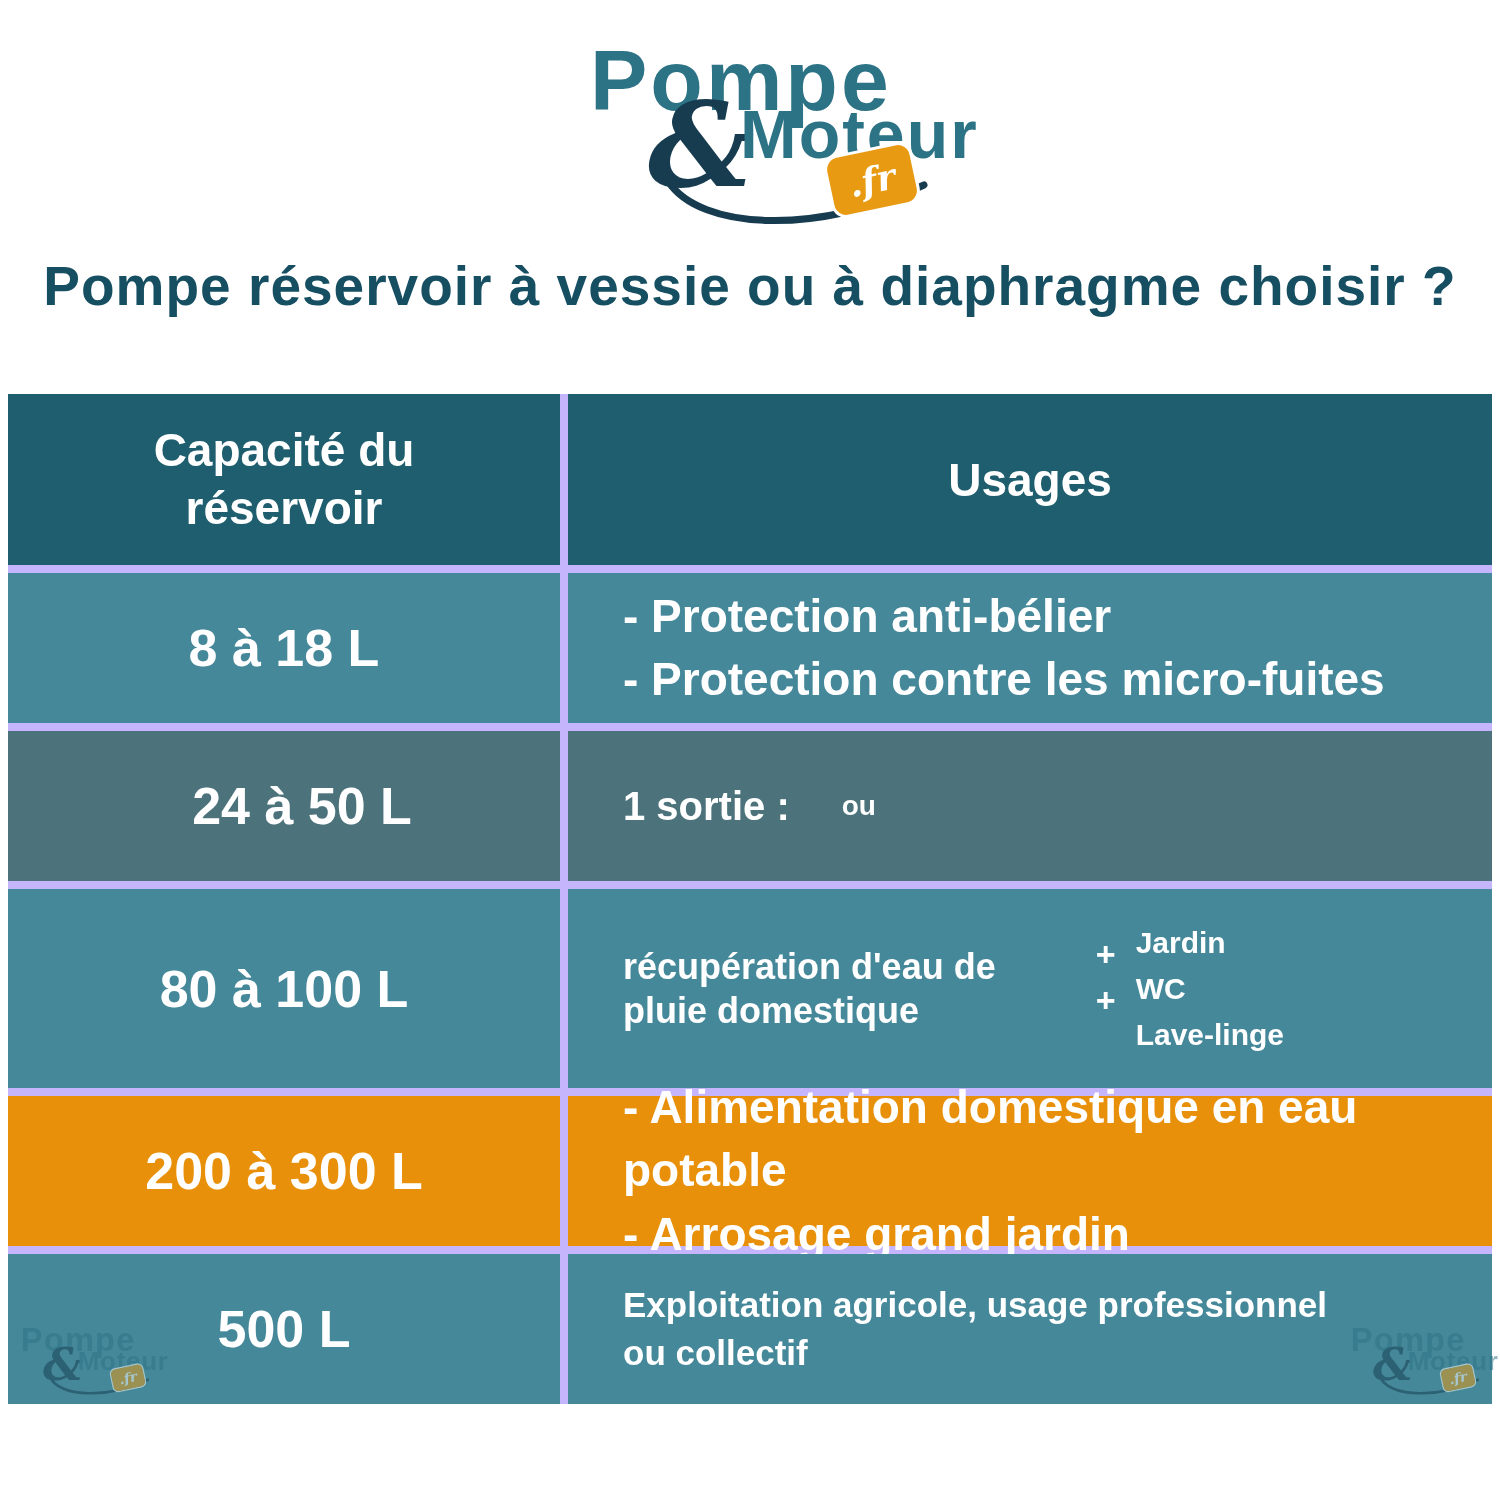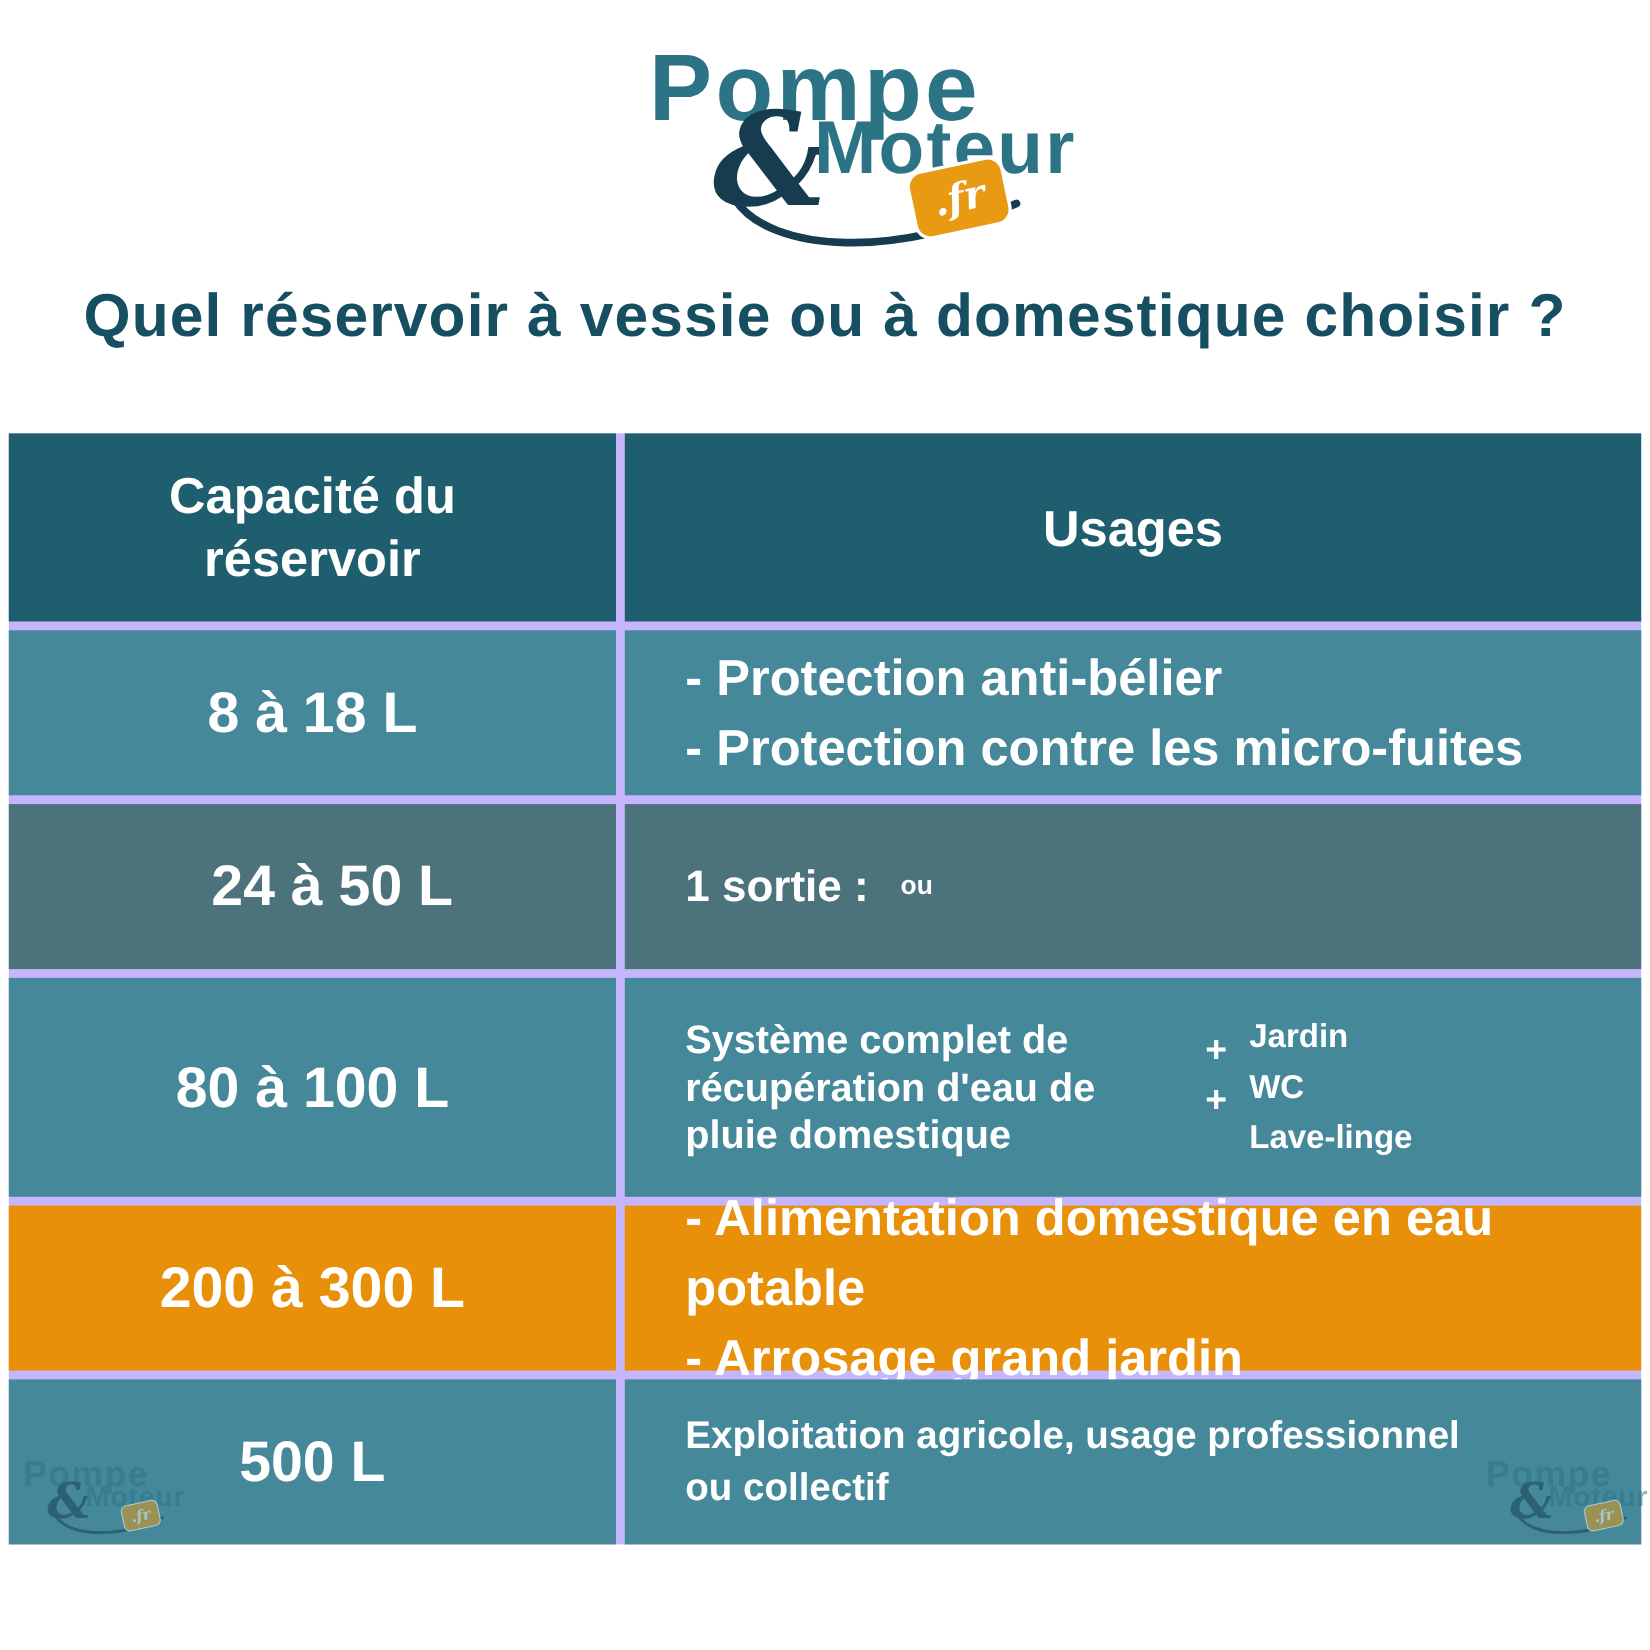--- a/index.html
+++ b/index.html
@@ -41,21 +41,21 @@
   .cap-header .wrapbox{max-width:330px;}
   .cap-val{font-size:52px;justify-content:center;}
   .usage-header{justify-content:center;font-size:46px;font-weight:bold;}
   .usage{padding-left:55px;padding-right:15px;font-weight:bold;}
   .usage .lines{font-size:46px;line-height:1.38;}
   .r5 .lines{font-size:35px;line-height:1.38;}
 
   
   .u2{display:flex;align-items:center;}
   .u2 .u2-label{font-size:40px;font-weight:bold;}
-  .u2 .u2-ou{font-size:24px;font-weight:bold;margin-left:29px;}
+  .u2 .u2-ou{font-size:28px;font-weight:bold;margin-left:52px;}
   .u2 .u2-opts{margin-left:22px;font-size:31px;font-weight:bold;line-height:1.45;}
 
   
   .u3{display:flex;align-items:center;}
   .u3 .u3-main{font-size:36px;font-weight:bold;line-height:1.22;}
   .u3 .u3-group{position:relative;margin-left:100px;height:140px;display:flex;align-items:center;}
   .u3 .u3-items{margin-left:40px;font-size:30px;font-weight:bold;line-height:46px;}
   .u3 .u3-plus{position:absolute;left:0;font-size:34px;font-weight:bold;}
   .u3 .u3-plus.p1{top:16px;}
   .u3 .u3-plus.p2{top:62px;}
@@ -70,21 +70,21 @@
       <path d="M 96 148 C 128 198, 248 202, 352 152" fill="none" stroke="#173c50" stroke-width="7" stroke-linecap="round"></path>
     </svg>
     <span class="lg-pompe">Pompe</span>
     <span class="lg-amp">&amp;</span>
     <span class="lg-moteur">Moteur</span>
     <span class="lg-tag">
       <span>.fr</span>
     </span>
   </div>
 
-  <h1 class="title">Quel réservoir à vessie ou à domestique choisir ?</h1>
+  <h1 class="title">Pompe réservoir à vessie ou à diaphragme choisir ?</h1>
 
   <div class="tbl">
 
     <div class="cell bg-header cap cap-header">
       <div class="wrapbox">Capacité du réservoir</div>
     </div>
     <div class="cell bg-header usage-header">
       <span>Usages</span>
     </div>
 
@@ -104,21 +104,20 @@
     <div class="cell bg-slate usage u2">
       <span class="u2-label">1 sortie :</span>
       <span class="u2-ou">ou</span>
     </div>
 
     <div class="cell bg-teal cap cap-val">
       <span>80 à 100 L</span>
     </div>
     <div class="cell bg-teal usage u3">
       <div class="u3-main">
-        <div>Système complet de</div>
         <div>récupération d'eau de</div>
         <div>pluie domestique</div>
       </div>
       <div class="u3-group">
         <span class="u3-plus p1">+</span>
         <span class="u3-plus p2">+</span>
         <div class="u3-items">
           <div>Jardin</div>
           <div>WC</div>
           <div>Lave-linge</div>

